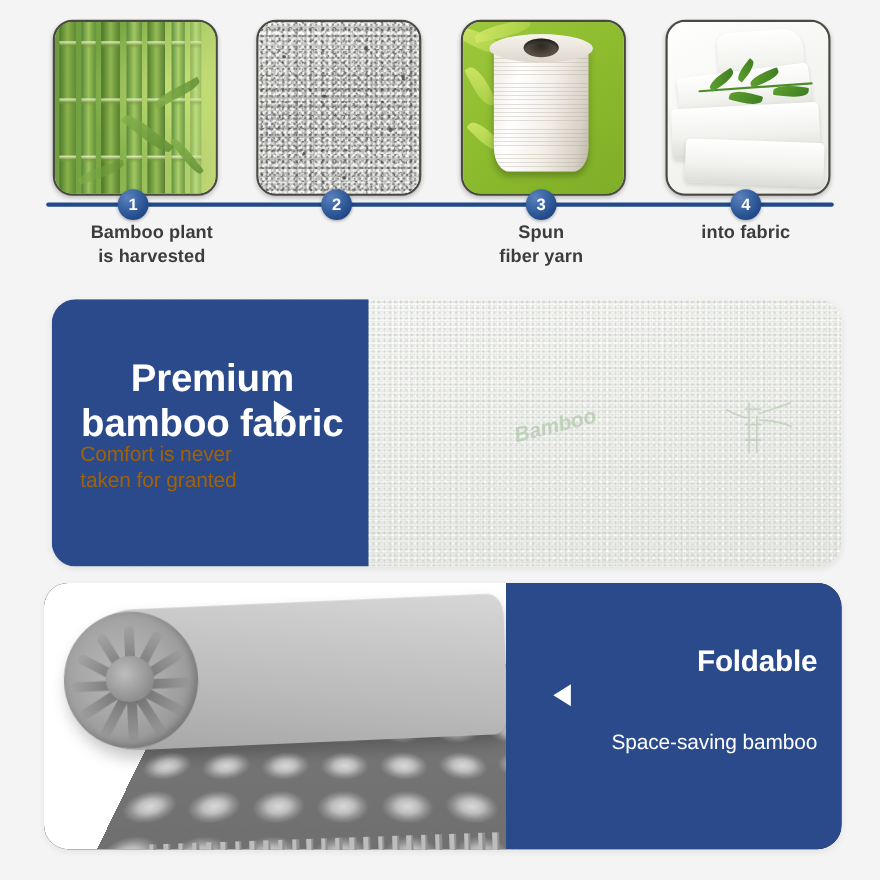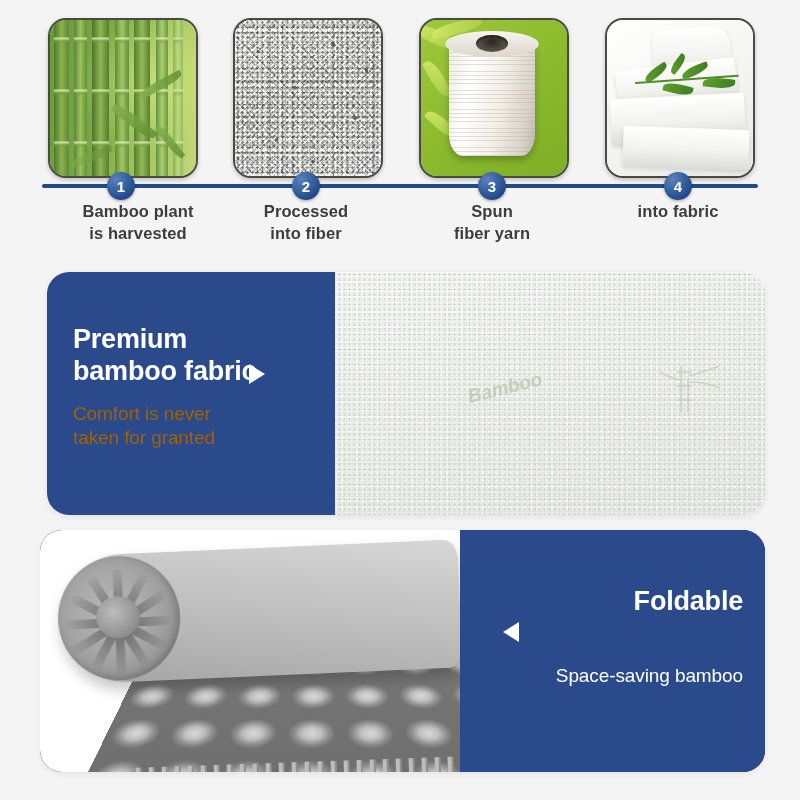--- a/index.html
+++ b/index.html
@@ -243,24 +243,25 @@
     position: absolute;
     left: 0; top: 0;
     width: 288px; height: 243px;
     background: #2a4a8b;
   }
   #fabric-title {
     position: absolute;
     left: 26px; top: 52px;
     width: 240px;
     color: #ffffff;
-    font-size: 27px;
+    font-size: 35px;
     font-weight: bold;
     line-height: 1.17;
     letter-spacing: -.2px;
+    text-align: center;
   }
   #fabric-sub {
     position: absolute;
     left: 26px; top: 130px;
     width: 250px;
     color: #a16207;
     font-size: 19px;
     line-height: 1.26;
     letter-spacing: -.1px;
   }
@@ -460,24 +461,20 @@
   <div class="step-node" style="left:478px;">
     <span>3</span>
   </div>
   <div class="step-node" style="left:664px;">
     <span>4</span>
   </div>
 
   <div class="step-caption" style="left:38px;">
     <div>Bamboo plant</div>
     <div>is harvested</div>
-  </div>
-  <div class="step-caption" style="left:206px;">
-    <div>Processed</div>
-    <div>into fiber</div>
   </div>
   <div class="step-caption" style="left:392px;">
     <div>Spun</div>
     <div>fiber yarn</div>
   </div>
   <div class="step-caption" style="left:578px;">
     <div>into fabric</div>
   </div>
 </div>
 

